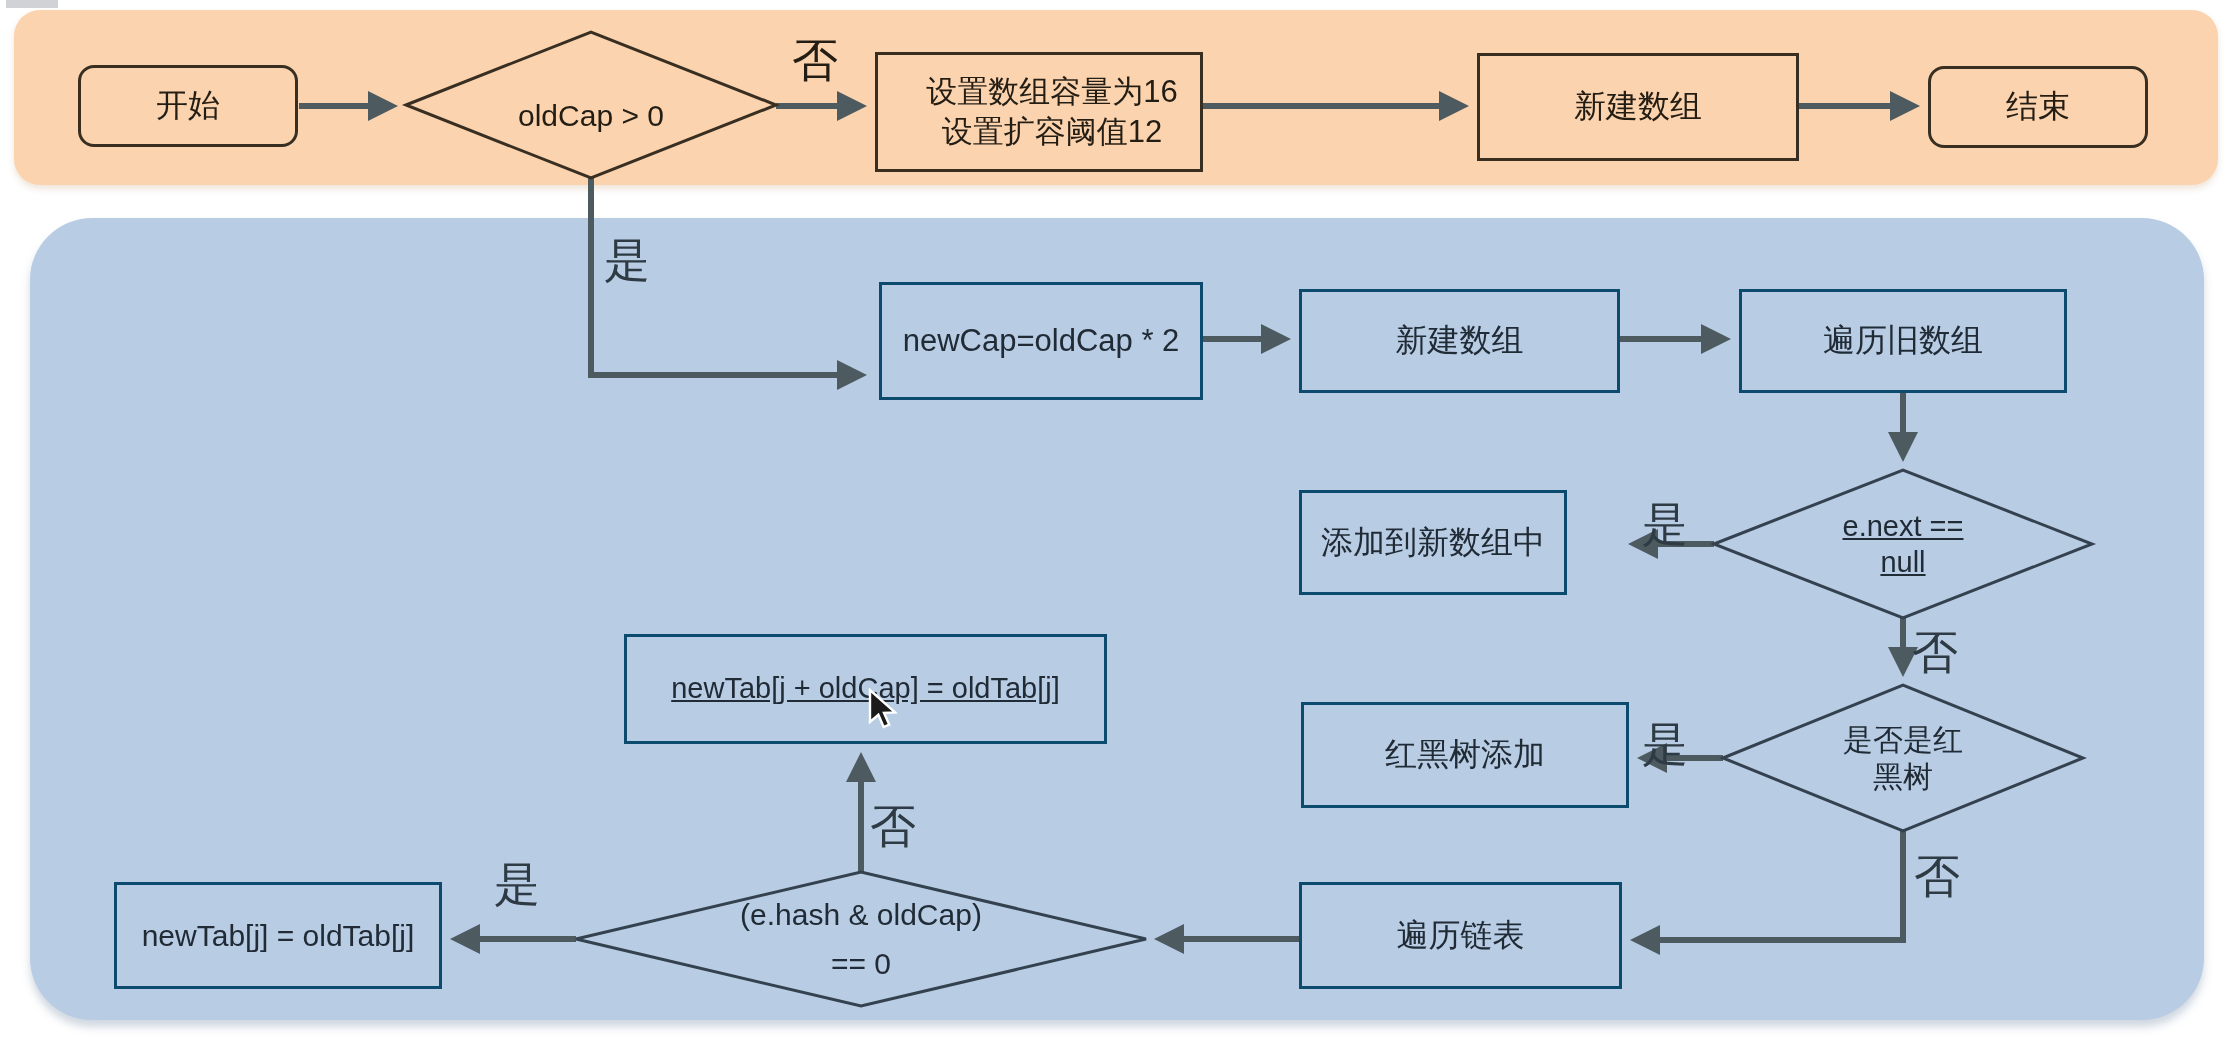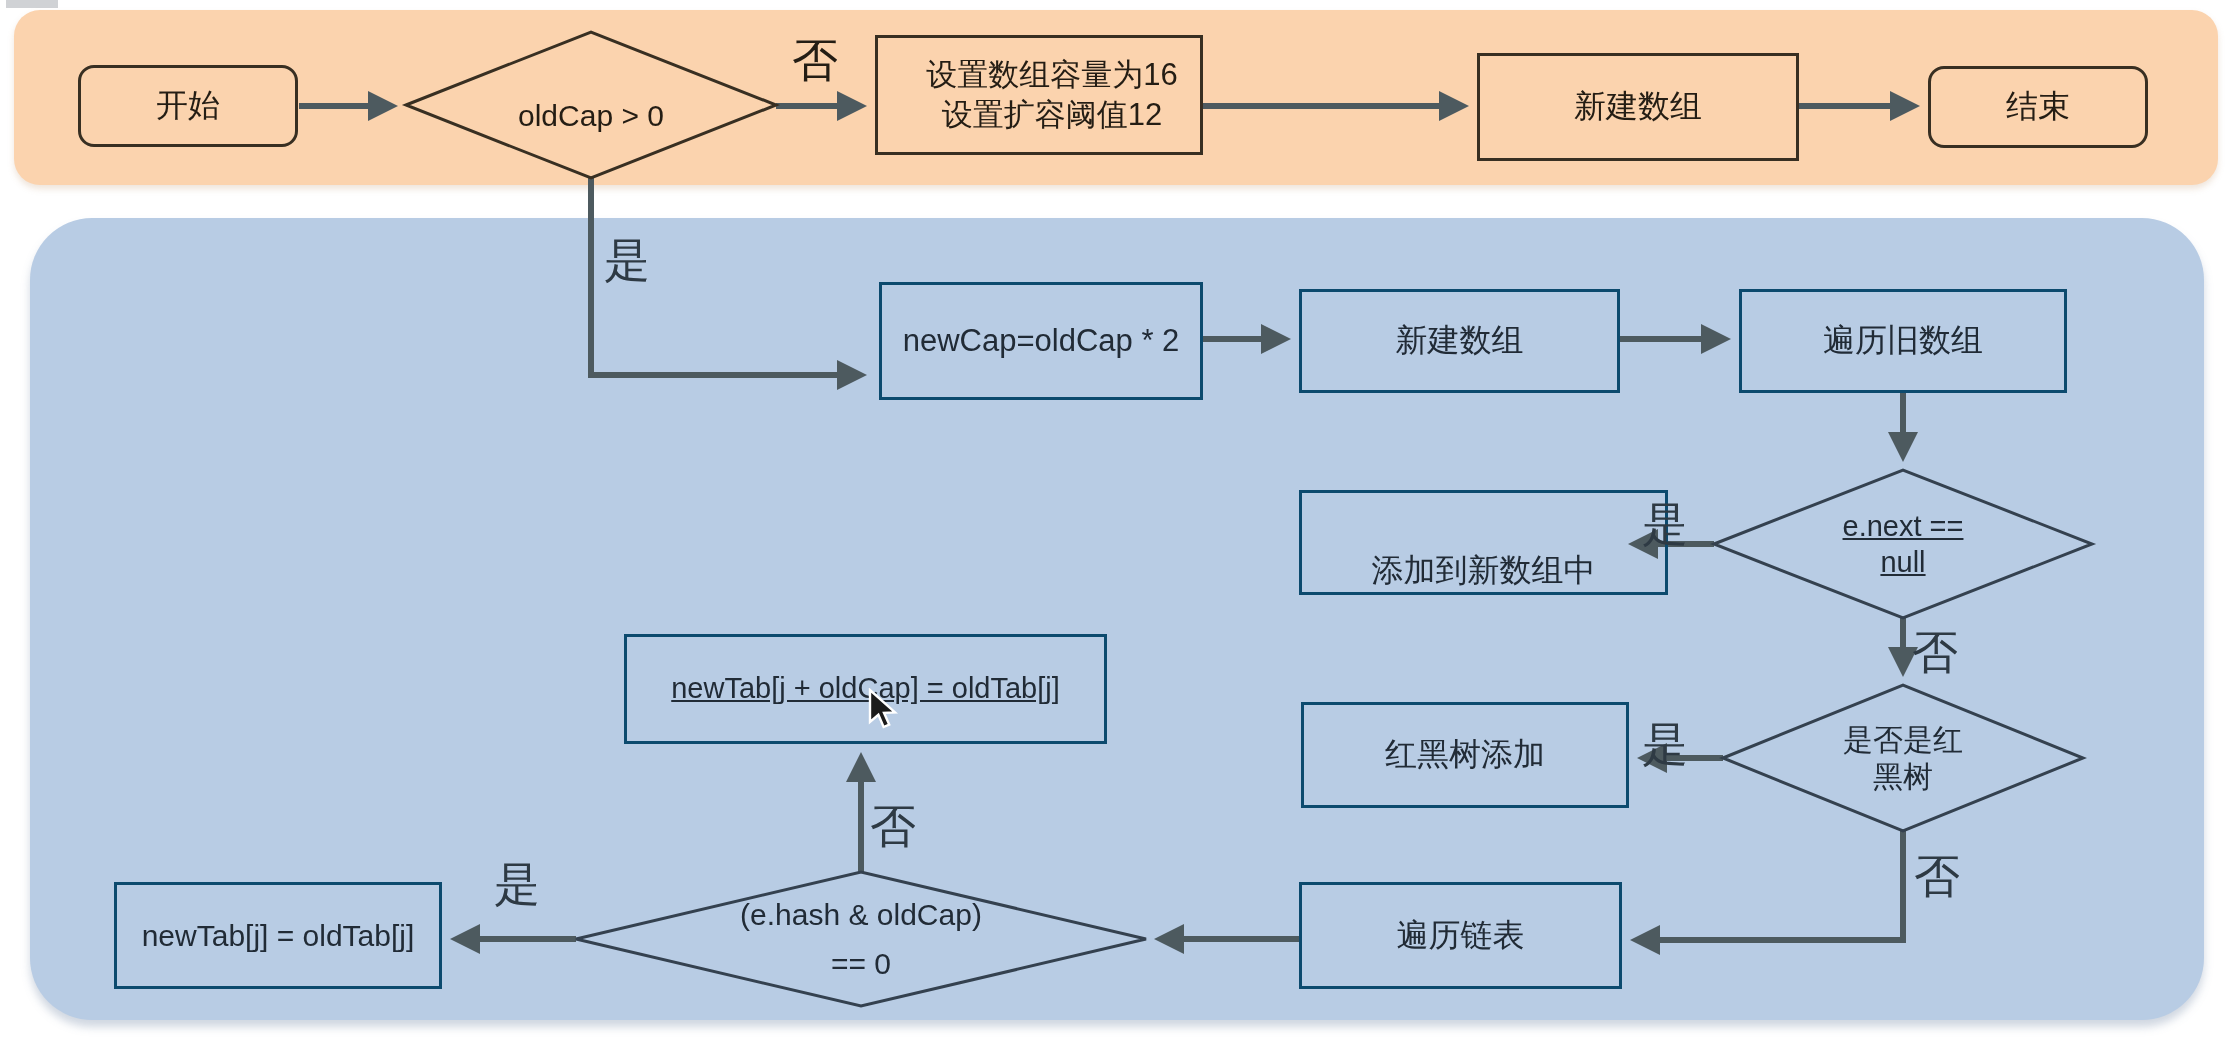--- a/index.html
+++ b/index.html
@@ -80,21 +80,21 @@
   </svg>
 
   <div class="node o-border round f32" style="left:78px;top:65px;width:220px;height:82px;">
     <span>开始</span>
   </div>
 
   <div class="dlabel f30" style="left:441px;top:86px;width:300px;height:60px;color:#241d14;">
     <span>oldCap &gt; 0</span>
   </div>
 
-  <div class="node o-border f31" style="left:875px;top:35px;width:328px;height:120px;flex-direction:column;padding-left:26px;">
+  <div class="node o-border f31" style="left:875px;top:52px;width:328px;height:120px;flex-direction:column;padding-left:26px;">
     <span>设置数组容量为16</span>
     <span>设置扩容阈值12</span>
   </div>
 
   <div class="node o-border f32" style="left:1477px;top:53px;width:322px;height:108px;">
     <span>新建数组</span>
   </div>
 
   <div class="node o-border round f32" style="left:1928px;top:66px;width:220px;height:82px;">
     <span>结束</span>
@@ -110,21 +110,21 @@
 
   <div class="node b-border f32" style="left:1739px;top:289px;width:328px;height:104px;">
     <span>遍历旧数组</span>
   </div>
 
   <div class="dlabel f29" style="left:1753px;top:498px;width:300px;height:92px;">
     <span>e.next ==</span>
     <span>null</span>
   </div>
 
-  <div class="node b-border f32" style="left:1299px;top:490px;width:369px;height:105px;align-items:flex-end;">
+  <div class="node b-border f32" style="left:1299px;top:490px;width:268px;height:105px;">
     <span>添加到新数组中</span>
   </div>
 
   <div class="dlabel f30" style="left:1753px;top:712px;width:300px;height:92px;">
     <span>是否是红</span>
     <span>黑树</span>
   </div>
 
   <div class="node b-border f32" style="left:1301px;top:702px;width:328px;height:106px;">
     <span>红黑树添加</span>

